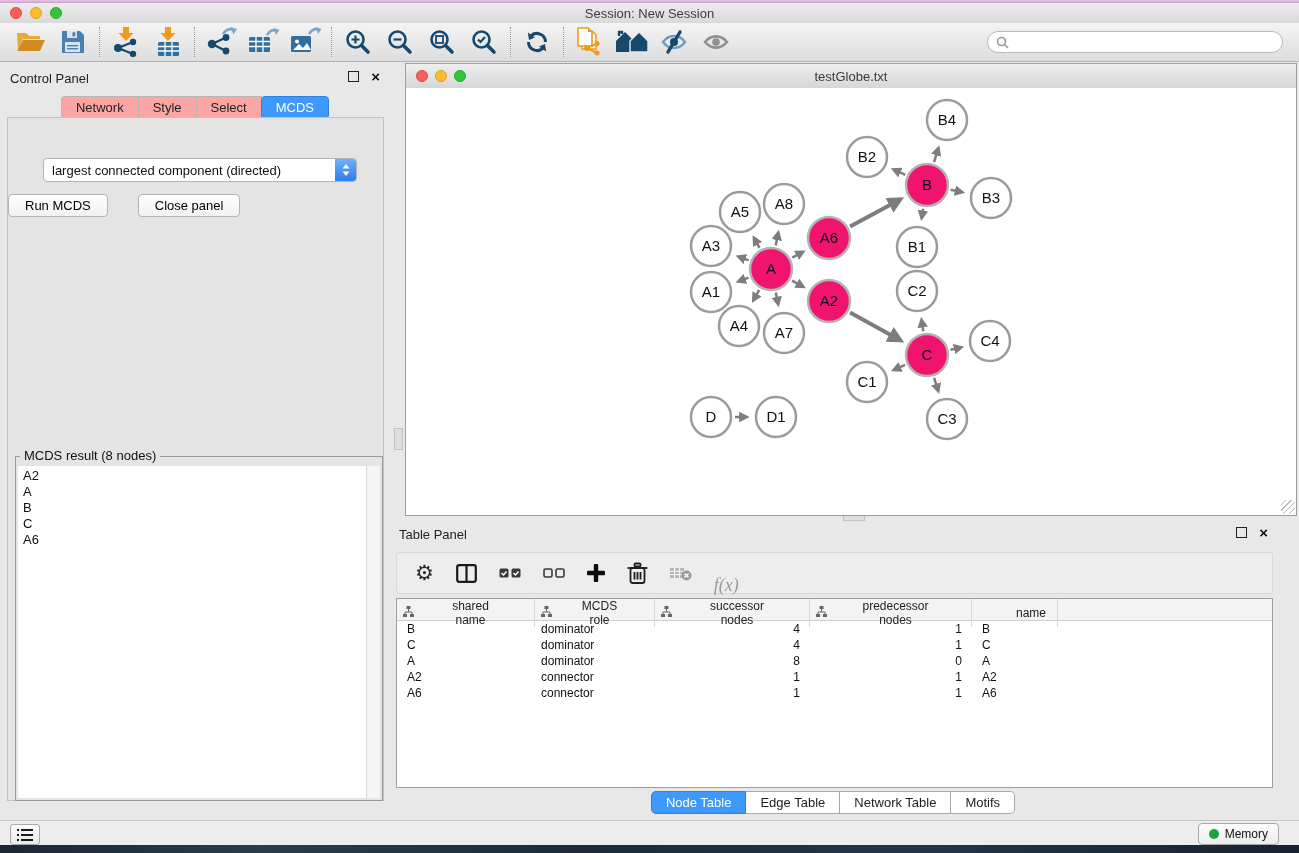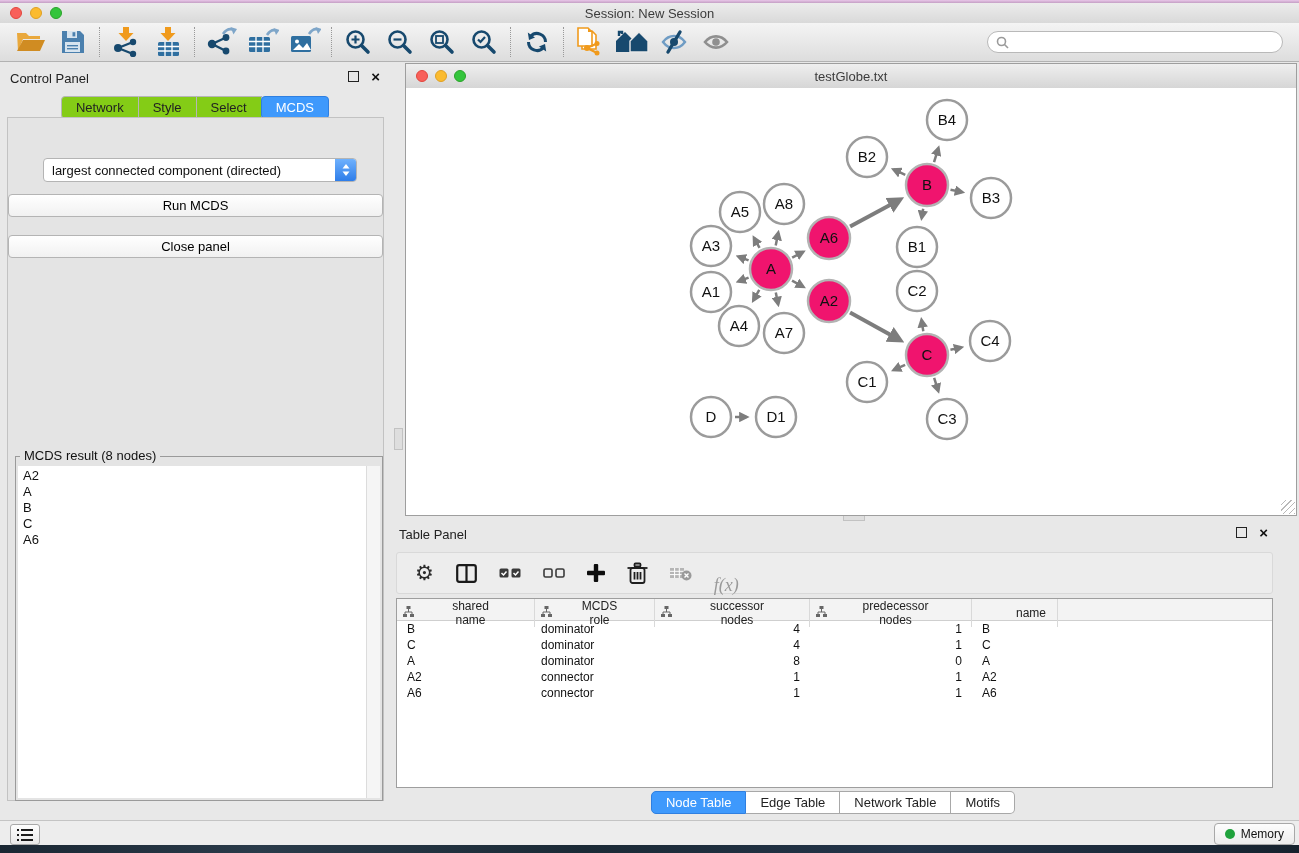--- a/index.html
+++ b/index.html
@@ -31,33 +31,33 @@
   
   .main{position:absolute;top:62px;left:0;width:1299px;height:758px;}
   
   .control-panel{position:absolute;left:0;top:0;width:390px;height:758px;}
   .cp-title{position:absolute;top:9px;left:10px;font-size:13px;color:#222;}
   .panel-controls{display:flex;gap:12px;align-items:center;}
   .cp-controls{position:absolute;top:9px;right:10px;}
   .float-icon{width:9px;height:9px;border:1.5px solid #222;display:inline-block;}
   .close-icon{font-size:15px;font-weight:bold;color:#111;line-height:11px;}
   .cp-tabs{position:absolute;top:34px;left:0;width:100%;display:flex;justify-content:center;}
-  .cp-tab{background:#84cc16;border:1px solid #b6b6b6;border-left:none;padding:3px 14px;font-size:13px;color:#222;}
+  .cp-tab{background:#fca5a5;border:1px solid #b6b6b6;border-left:none;padding:3px 14px;font-size:13px;color:#222;}
   .cp-tab:first-child{border-left:1px solid #b6b6b6;border-radius:4px 0 0 4px;}
   .cp-tab:last-child{border-radius:0 4px 4px 0;}
   .cp-tab.active{background:#3e99fc;color:#fff;border:1px solid #2f7fe0;border-radius:4px;margin-left:-1px;}
   .cp-content{position:absolute;left:7px;top:55px;width:377px;height:684px;background:#e4e4e4;
     border:1px solid #c2c2c2;box-sizing:border-box;}
   .opt-label{position:absolute;top:16px;width:100%;text-align:center;font-size:13px;}
   .dropdown{position:absolute;left:35px;top:40px;width:314px;height:24px;background:#fff;
     border:1px solid #b4b4b4;border-radius:4px;display:flex;align-items:center;box-sizing:border-box;overflow:hidden;}
   .dropdown-text{flex:1;padding-left:8px;font-size:13px;white-space:nowrap;}
   .dropdown-stepper{width:21px;height:100%;background:linear-gradient(#6fb1fd,#2e7de9);
     display:flex;align-items:center;justify-content:center;}
-  .btn-row{position:absolute;top:76px;left:0;width:100%;display:flex;justify-content:flex-start;gap:18px;flex-direction:column;}
+  .btn-row{position:absolute;top:76px;left:0;width:100%;display:flex;justify-content:flex-start;gap:30px;}
   .cp-btn{background:linear-gradient(#ffffff,#f1f1f1);border:1px solid #b4b4b4;border-radius:4px;
     padding:3px 16px;font-size:13px;font-family:inherit;}
   .mcds-fieldset{position:absolute;left:7px;top:338px;width:368px;height:345px;
     border:1px solid #9a9a9a;background:#e4e4e4;box-sizing:border-box;}
   .mcds-legend{position:absolute;top:-9px;left:4px;background:#e4e4e4;padding:0 4px;font-size:13px;}
   .mcds-list{position:absolute;left:2px;top:9px;right:16px;bottom:2px;background:#fff;
     padding:2px 5px;overflow:hidden;}
   .mcds-scroll{position:absolute;top:9px;right:2px;width:13px;bottom:2px;background:#f5f5f5;
     border-left:1px solid #dcdcdc;}
   .result-item{font-size:13px;line-height:16px;color:#111;}
@@ -101,21 +101,21 @@
   .seg{background:#fff;border:1px solid #a8a8a8;border-left:none;padding:3px 14px;font-size:13px;color:#222;}
   .seg:first-child{border-left:1px solid #a8a8a8;border-radius:5px 0 0 5px;}
   .seg:last-child{border-radius:0 5px 5px 0;}
   .seg.active{background:#3e99fc;color:#fff;border-color:#2f7fe0;}
   .seg.active:first-child{border-radius:5px 0 0 5px;}
   
   .statusbar{position:absolute;left:0;top:820px;width:1299px;height:25px;background:#ededed;border-top:1px solid #c4c4c4;}
   .list-btn{position:absolute;left:10px;top:3px;width:28px;height:19px;
     background:linear-gradient(#fdfdfd,#e9e9e9);border:1px solid #a8a8a8;border-radius:3px;
     display:flex;align-items:center;justify-content:center;}
-  .memory-btn{position:absolute;right:4px;top:2px;height:20px;background:linear-gradient(#fdfdfd,#ececec);
+  .memory-btn{position:absolute;right:20px;top:2px;height:20px;background:linear-gradient(#fdfdfd,#ececec);
     border:1px solid #a8a8a8;border-radius:4px;display:flex;align-items:center;gap:6px;
     padding:0 10px;font-size:12px;color:#111;}
   .mem-dot{width:10px;height:10px;border-radius:50%;background:#1fa23c;}
 </style>
 </head>
 <body>
 
 <div class="screen">
   <div class="top-strip"></div>
 

